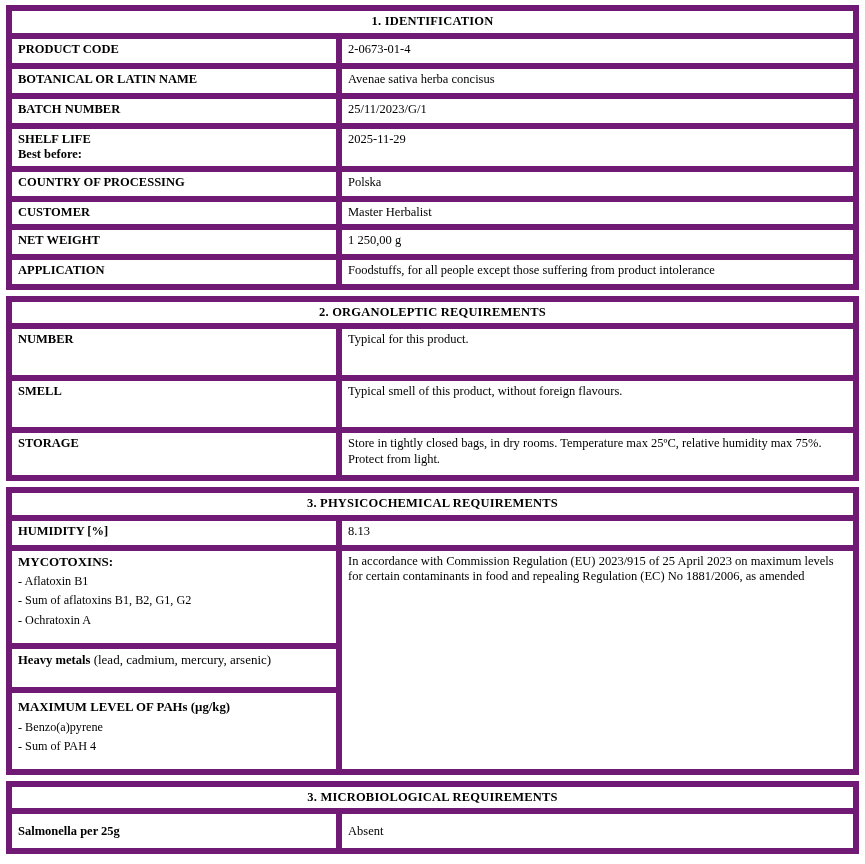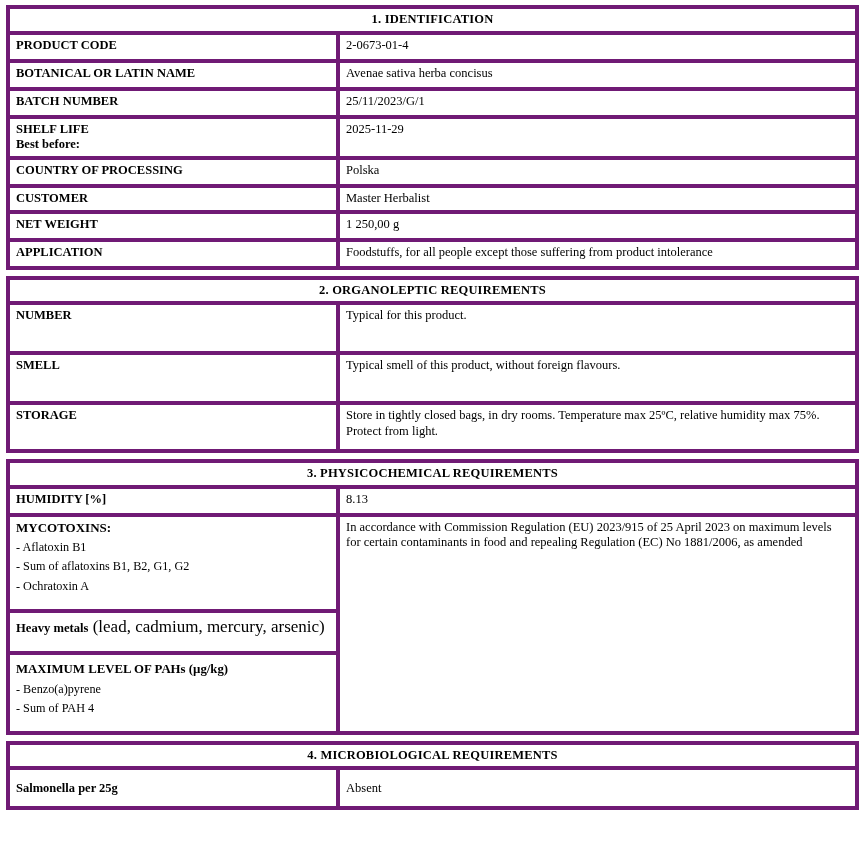--- a/index.html
+++ b/index.html
@@ -23,21 +23,21 @@
   }
   table.spec {
     width: 853px;
     border-collapse: collapse;
     table-layout: fixed;
     border: 2px solid #4a4a4a;
     margin-bottom: 6px;
     background: #ffffff;
   }
   table.spec td {
-    border: 4px solid #701a75;
+    border: 6px solid #701a75;
     padding: 3px 6px;
     vertical-align: top;
     font-size: 12.5px;
     line-height: 1.25;
   }
   .section-title td {
     text-align: center;
     font-weight: bold;
     font-size: 14.5px;
     letter-spacing: 0.2px;
@@ -53,21 +53,21 @@
     font-weight: normal;
   }
   .col-label { width: 330px; }
   .row-h-id td { height: 18px; }
   .small-note {
     font-weight: bold;
     font-size: 12.6px;
   }
   .regular-inline {
     font-weight: normal;
-    font-size: 17px;
+    font-size: 13px;
   }
   .myco-list {
     font-weight: normal;
     font-size: 12.2px;
     margin-top: 3px;
   }
   .myco-list div { margin: 4px 0; }
   .myco-head {
     font-weight: bold;
     font-size: 13px;
@@ -208,21 +208,21 @@
     </tbody>
   </table>
 
   <table class="spec">
     <colgroup>
         <col class="col-label">
         <col>
       </colgroup>
     <tbody>
       <tr class="section-title">
-        <td colspan="2">4. MICROBIOLOGICAL   REQUIREMENTS</td>
+        <td colspan="2">3. MICROBIOLOGICAL   REQUIREMENTS</td>
       </tr>
       <tr style="height:40px">
         <td class="lbl" style="vertical-align:middle">Salmonella per 25g</td>
         <td class="val" style="vertical-align:middle">Absent</td>
       </tr>
     </tbody>
   </table>
 
 </div>
 

